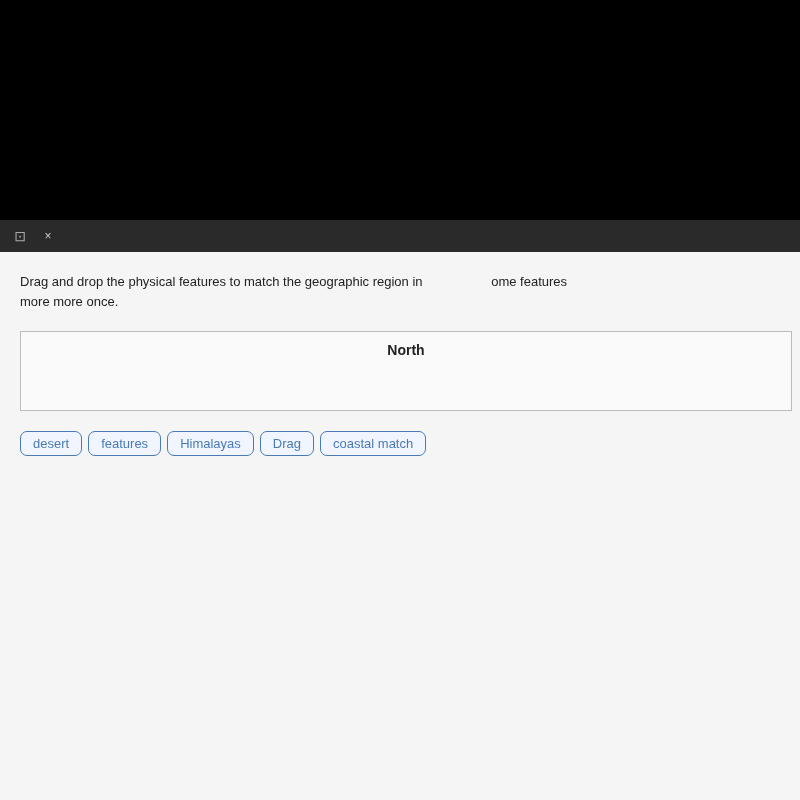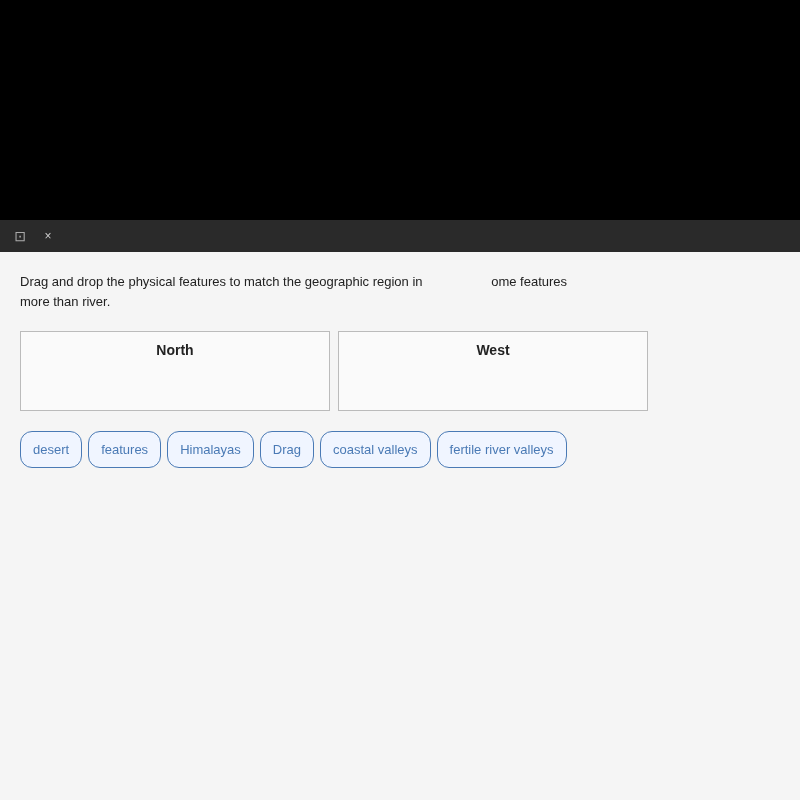--- a/index.html
+++ b/index.html
@@ -73,21 +73,21 @@
       color: #222;
       line-height: 1.5;
       margin-bottom: 20px;
       max-width: 600px;
     }
 
     .drop-zones-row {
       display: flex;
       gap: 8px;
       margin-bottom: 20px;
-      width: 628px;
+      width: 772px;
     }
 
     .drop-zone {
       flex: 1;
       min-height: 80px;
       border: 1px solid #bbb;
       background-color: #fafafa;
       display: flex;
       flex-direction: column;
       align-items: center;
@@ -107,22 +107,22 @@
       flex-wrap: wrap;
       gap: 6px;
       margin-top: 10px;
       width: 640px;
     }
 
     .drag-item {
       border: 1.5px solid #4a7ab5;
       color: #4a7ab5;
       background-color: #f0f5ff;
-      border-radius: 12px;
-      padding: 10px 12px;
+      border-radius: 7px;
+      padding: 4px 12px;
       font-size: 13px;
       cursor: grab;
       user-select: none;
       white-space: nowrap;
     }
 
     
     .photo-overlay {
       position: absolute;
       top: 252px;
@@ -148,36 +148,32 @@
 </div>
 
 <div class="photo-overlay"></div>
 
 <div class="content-area">
   <div class="instruction-text">
     <span>Drag and drop the physical features to match the geographic region in</span>
     <span> &nbsp;&nbsp;&nbsp;&nbsp;&nbsp;&nbsp;&nbsp;&nbsp;&nbsp;&nbsp;&nbsp;&nbsp;&nbsp;&nbsp;&nbsp;&nbsp;&nbsp;</span>
     <span>ome features</span>
     <br>
-    <span>more than river.</span>
+    <span>more more once.</span>
   </div>
 
   <div class="drop-zones-row">
 
     <div class="drop-zone">
       <div class="drop-zone-label">North</div>
     </div>
 
 
-    <div class="drop-zone">
-      <div class="drop-zone-label">West</div>
-    </div>
   </div>
 
   <div class="drag-items-row">
     <div class="drag-item">desert</div>
     <div class="drag-item">features</div>
     <div class="drag-item">Himalayas</div>
     <div class="drag-item">Drag</div>
-    <div class="drag-item">coastal valleys</div>
-    <div class="drag-item">fertile river valleys</div>
+    <div class="drag-item">coastal match</div>
   </div>
 </div>
 
 </body></html>

